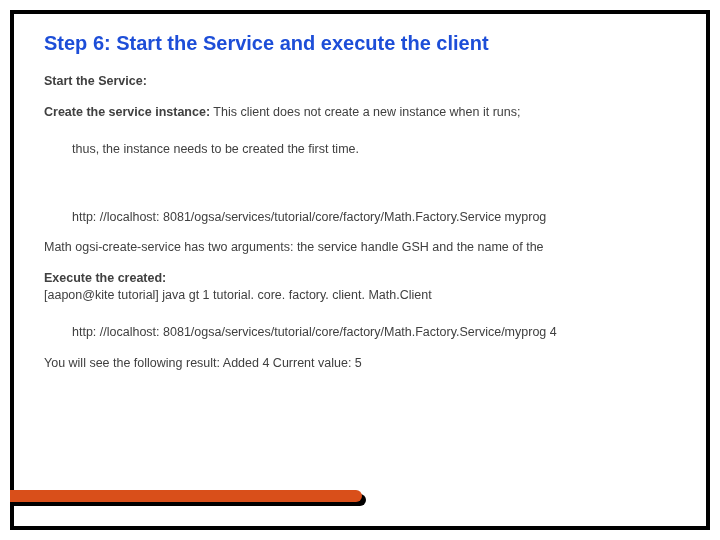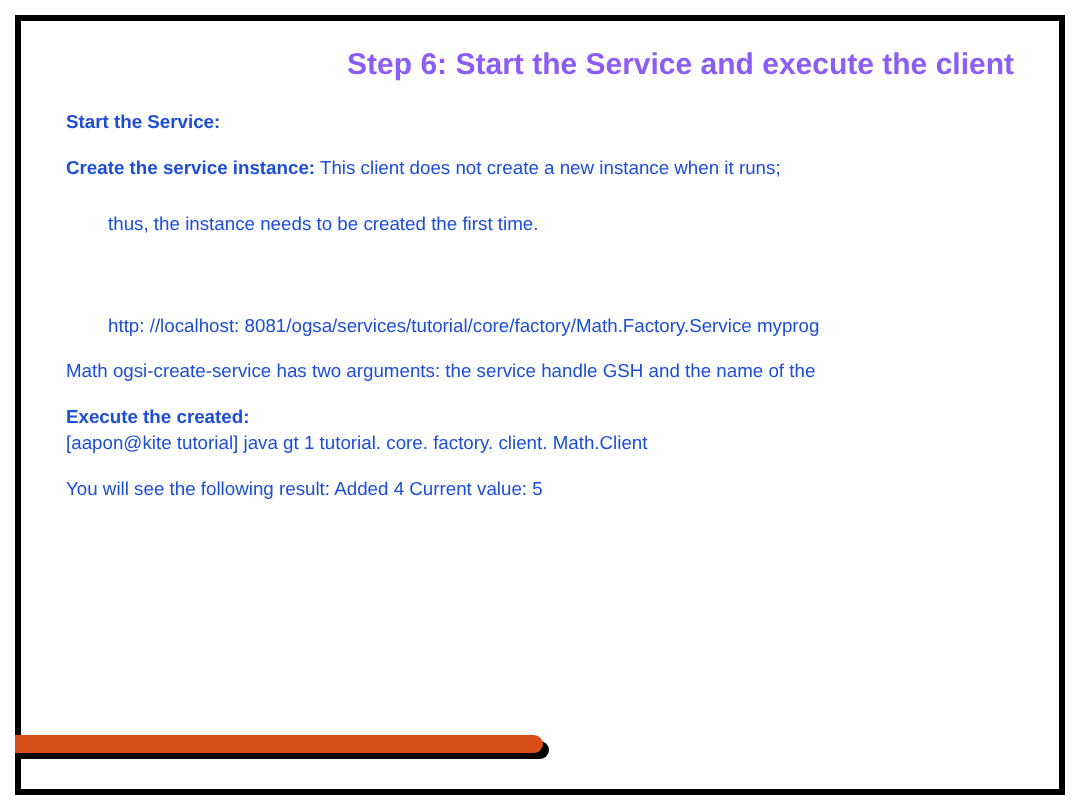--- a/index.html
+++ b/index.html
@@ -15,30 +15,30 @@
     top: 10px;
     left: 10px;
     right: 10px;
     bottom: 10px;
     border: 4px solid #000;
     padding: 18px 30px 50px 30px;
   }
   .title {
     font-size: 20px;
     font-weight: bold;
-    text-align: right;
+    text-align: left;
     margin-bottom: 18px;
-    color: #8b5cf6;
+    color: #1d4ed8;
   }
   .title .step-label { font-weight: bold; }
   .section {
     font-size: 12.5px;
     line-height: 1.35;
     margin-bottom: 14px;
-    color: #1d4ed8;
+    color: #404040;
   }
   .section .bold { font-weight: bold; }
   .indent { padding-left: 28px; display: block; margin-top: 20px; }
   .accent-bar {
     position: absolute;
     left: -4px;
     bottom: 24px;
     width: 352px;
     height: 12px;
   }
@@ -84,20 +84,21 @@
     <span class="indent">http: //localhost: 8081/ogsa/services/tutorial/core/factory/Math.Factory.Service myprog</span>
   </div>
 
   <div class="section">
     <span>Math ogsi-create-service has two arguments: the service handle GSH and the name of the</span><br>
   </div>
 
   <div class="section">
     <span class="bold">Execute the created:</span><br>
     <span>[aapon@kite tutorial] java gt 1 tutorial. core. factory. client. Math.Client</span><br>
+    <span class="indent">http: //localhost: 8081/ogsa/services/tutorial/core/factory/Math.Factory.Service/myprog 4</span>
   </div>
 
   <div class="section">
     <span>You will see the following result: Added 4 Current value: 5</span>
   </div>
 
   <div class="accent-bar">
     <div class="accent-back"></div>
     <div class="accent-front"></div>
   </div>

